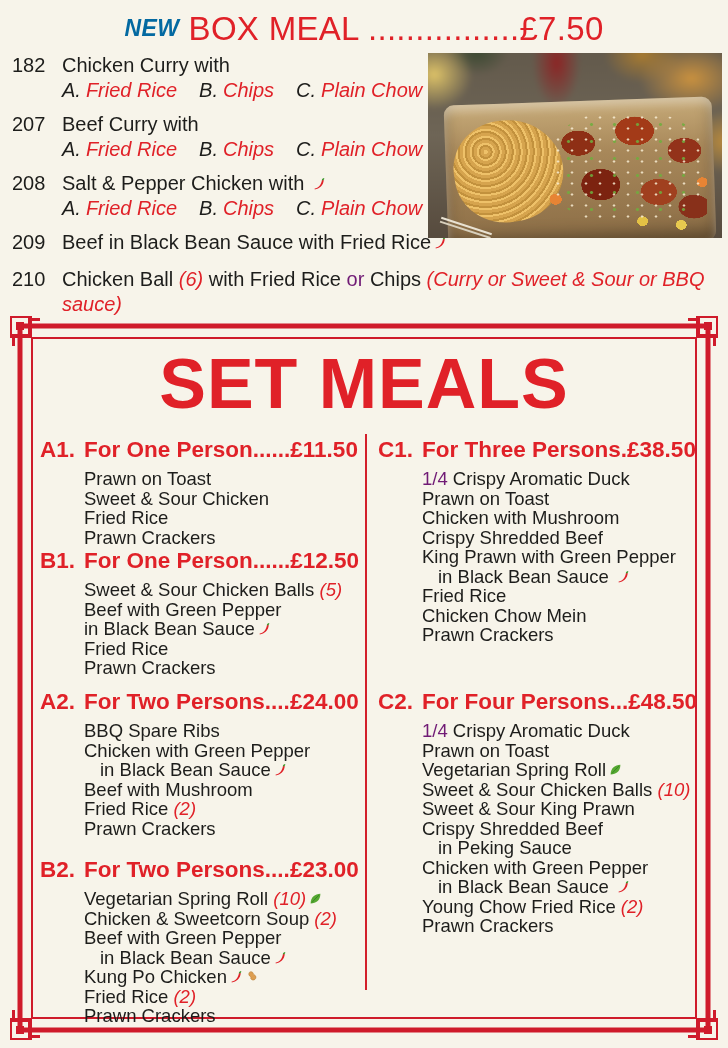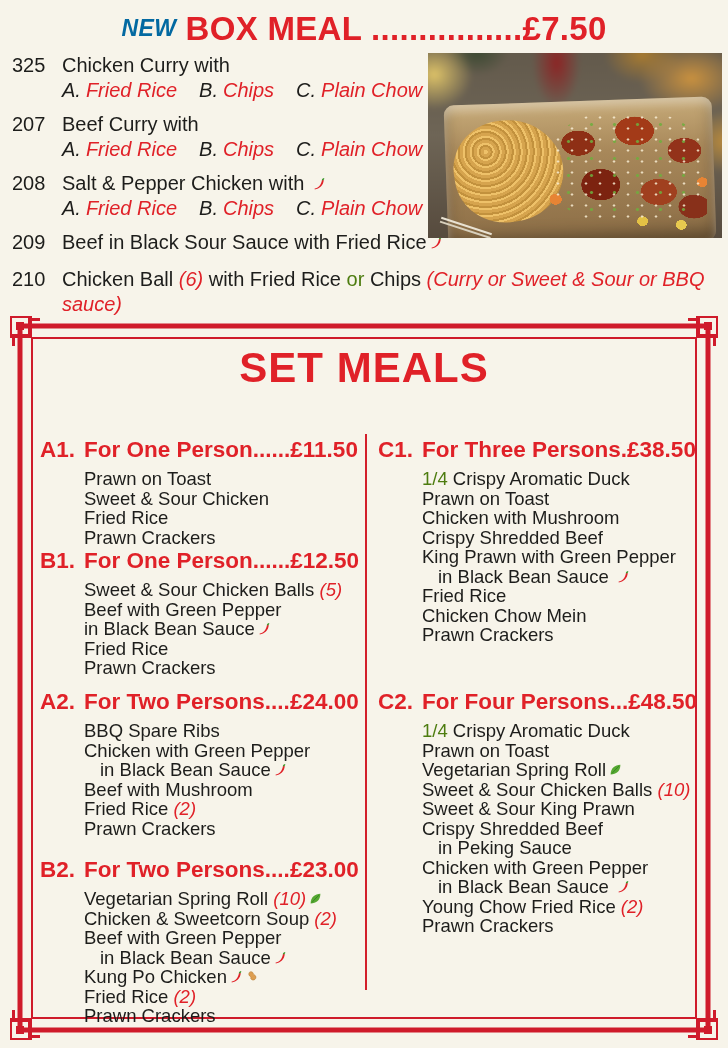--- a/index.html
+++ b/index.html
@@ -7,29 +7,29 @@
   body{
     position:relative;
     background:#f7f4ea;
     font-family:"Liberation Sans", sans-serif;
     color:#1d1d1b;
     overflow:hidden;
   }
   
   .header{position:absolute;top:10px;left:0;width:100%;text-align:center;white-space:nowrap;}
   .new-label{color:#0369a1;font-style:italic;font-weight:bold;font-size:23px;margin-right:9px;vertical-align:4px;letter-spacing:.5px;}
-  .hd-main{color:#e02128;font-weight:bold;font-size:33px;letter-spacing:.3px;}
+  .hd-main{color:#e02128;font-weight:normal;font-size:33px;letter-spacing:.3px;}
   
   .bm-list{position:absolute;top:53px;left:12px;width:706px;}
   .bm-item{display:flex;margin-bottom:9px;font-size:20px;line-height:25px;}
   .bm-item.single{margin-bottom:12px;}
   .bm-num{width:50px;flex:none;}
   .bm-lines{flex:1;}
   .seg.k{color:#1d1d1b;}
-  .seg.r{color:#4d7c0f;}
+  .seg.r{color:#701a75;}
   .seg.ri{color:#e02128;font-style:italic;}
   .opt{display:inline-block;margin-right:22px;font-style:italic;}
   .opt:last-child{margin-right:0;}
   .opt-letter{color:#1d1d1b;margin-right:5px;}
   .opt-text{color:#e02128;}
   .icon{display:inline-block;width:15px;height:15px;vertical-align:-1px;margin-left:2px;}
   .icon svg{width:100%;height:100%;display:block;}
   
   .photo{position:absolute;left:428px;top:53px;width:294px;height:185px;overflow:hidden;background:#6b6355;}
   .ph-bg{position:absolute;inset:-6px;filter:blur(2.5px);
@@ -62,21 +62,21 @@
       radial-gradient(9px 8px at 97% 60%, #e78434 0 60%, rgba(0,0,0,0) 61%);}
   .ph-sesame{position:absolute;left:42%;top:32%;width:52%;height:60%;border-radius:40%;opacity:.85;
     background-image:radial-gradient(#f7ecd2 1px, rgba(0,0,0,0) 1.7px),
                      radial-gradient(#6fae3e 1.4px, rgba(0,0,0,0) 2.1px);
     background-size:14px 11px, 23px 17px;background-position:0 0, 6px 4px;}
   .ph-stick{position:absolute;left:4%;bottom:6%;width:18%;height:2px;background:#e9e2d2;transform:rotate(18deg);box-shadow:0 4px 0 #d8d0bd;}
   
   .smbox{position:absolute;left:10px;top:316px;width:708px;height:724px;}
   .smbox > svg.border{position:absolute;inset:0;width:100%;height:100%;}
   .sm-title{position:absolute;top:28px;left:0;width:100%;text-align:center;
-    font-size:42px;font-weight:bold;color:#e02128;letter-spacing:1px;}
+    font-size:70px;font-weight:bold;color:#e02128;letter-spacing:1px;}
   .divider{position:absolute;left:355px;top:118px;width:2px;height:556px;background:#d31f2b;}
   .col{position:absolute;top:0;height:100%;}
   .col-left{left:30px;width:322px;}
   .col-right{left:368px;width:334px;}
   .section{position:absolute;left:0;width:100%;}
   .sec-a1{top:121px;} .sec-b1{top:232px;} .sec-a2{top:373px;} .sec-b2{top:541px;}
   .sec-c1{top:121px;} .sec-c2{top:373px;}
   .sec-head{display:flex;align-items:baseline;color:#e02128;font-weight:bold;font-size:22.5px;white-space:nowrap;margin-bottom:6px;}
   .sec-code{width:44px;flex:none;}
   .sec-items{margin-left:44px;font-size:18.5px;line-height:19.5px;}
@@ -85,21 +85,21 @@
 </style>
 </head>
 <body>
 
 <div class="header">
   <span class="new-label">NEW</span><span class="hd-main">BOX MEAL </span><span class="hd-main">................</span><span class="hd-main">£7.50</span>
 </div>
 
 <div class="bm-list" id="bm-list">
     <div class="bm-item">
-      <span class="bm-num">325</span>
+      <span class="bm-num">182</span>
       <div class="bm-lines">
         <div><span class="seg k">Chicken Curry with</span></div>
         <div><span class="opt"><span class="opt-letter">A.</span><span class="opt-text">Fried Rice</span></span><span class="opt"><span class="opt-letter">B.</span><span class="opt-text">Chips</span></span><span class="opt"><span class="opt-letter">C.</span><span class="opt-text">Plain Chow Mein</span></span></div>
       </div>
     </div>
     <div class="bm-item">
       <span class="bm-num">207</span>
       <div class="bm-lines">
         <div><span class="seg k">Beef Curry with</span></div>
         <div><span class="opt"><span class="opt-letter">A.</span><span class="opt-text">Fried Rice</span></span><span class="opt"><span class="opt-letter">B.</span><span class="opt-text">Chips</span></span><span class="opt"><span class="opt-letter">C.</span><span class="opt-text">Plain Chow Mein</span></span></div>
@@ -111,21 +111,21 @@
         <div><span class="seg k">Salt &amp; Pepper Chicken with </span><span class="icon"><svg viewBox="0 0 20 20">
               <path d="M3.5 16.8C8.2 16.2 12.6 11.4 13.2 5.6l2.4-.5C15.8 11.9 9.6 17.8 3.7 17.9Z" fill="#e02128"></path>
               <path d="M13.2 5.6c-.2-1.9 1.3-3.1 3.1-3.1.3 1.9-.9 3.1-2.5 3.3Z" fill="#3f9b2f"></path>
             </svg></span></div>
         <div><span class="opt"><span class="opt-letter">A.</span><span class="opt-text">Fried Rice</span></span><span class="opt"><span class="opt-letter">B.</span><span class="opt-text">Chips</span></span><span class="opt"><span class="opt-letter">C.</span><span class="opt-text">Plain Chow Mein</span></span></div>
       </div>
     </div>
     <div class="bm-item single">
       <span class="bm-num">209</span>
       <div class="bm-lines">
-        <div><span class="seg k">Beef in Black Sour Sauce with Fried Rice</span><span class="icon"><svg viewBox="0 0 20 20">
+        <div><span class="seg k">Beef in Black Bean Sauce with Fried Rice</span><span class="icon"><svg viewBox="0 0 20 20">
               <path d="M3.5 16.8C8.2 16.2 12.6 11.4 13.2 5.6l2.4-.5C15.8 11.9 9.6 17.8 3.7 17.9Z" fill="#e02128"></path>
               <path d="M13.2 5.6c-.2-1.9 1.3-3.1 3.1-3.1.3 1.9-.9 3.1-2.5 3.3Z" fill="#3f9b2f"></path>
             </svg></span></div>
       </div>
     </div>
     <div class="bm-item single">
       <span class="bm-num">210</span>
       <div class="bm-lines">
         <div><span class="seg k">Chicken Ball </span><span class="seg ri">(6)</span><span class="seg k"> with Fried Rice </span><span class="seg r">or</span><span class="seg k"> Chips </span><span class="seg ri">(Curry or Sweet &amp; Sour or BBQ sauce)</span></div>
       </div>

